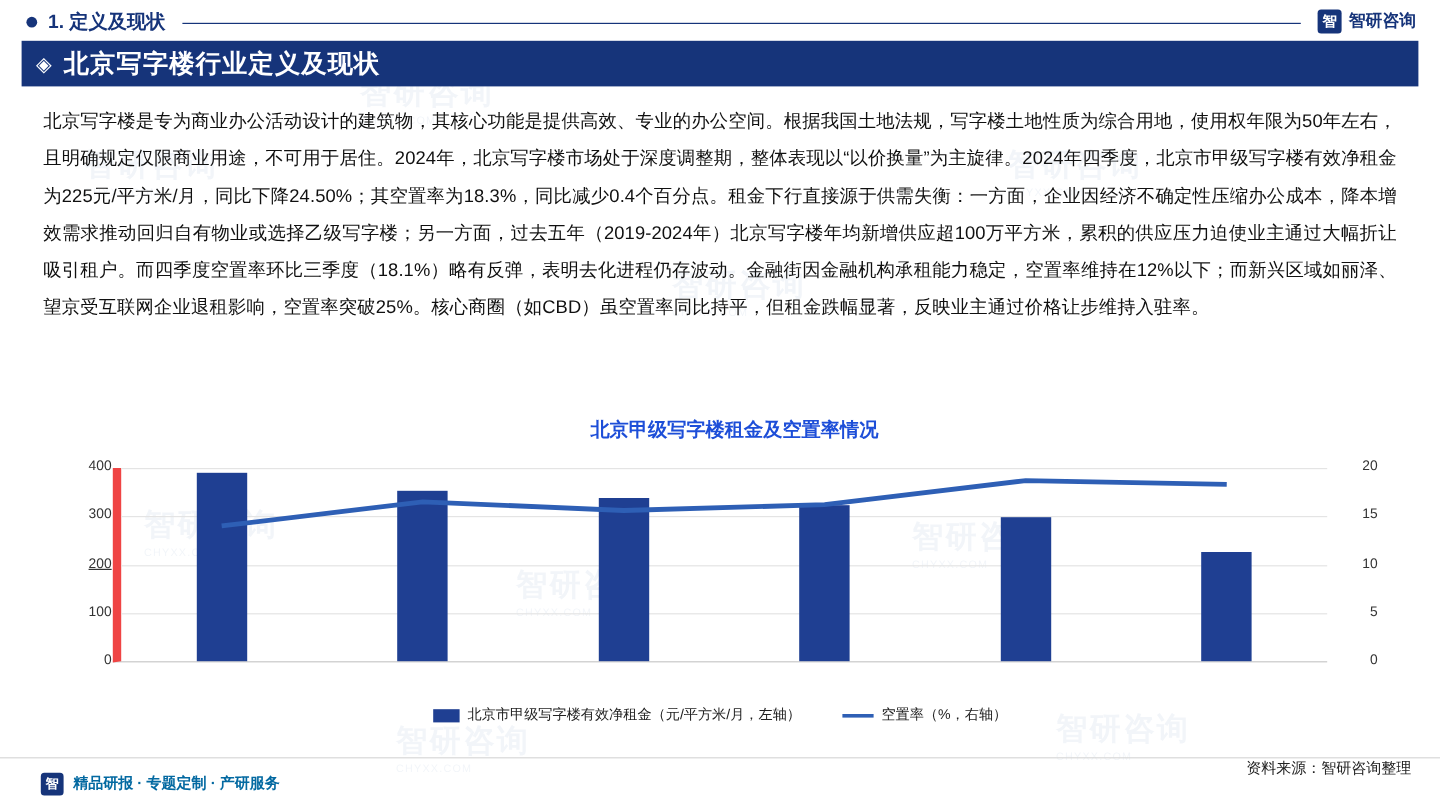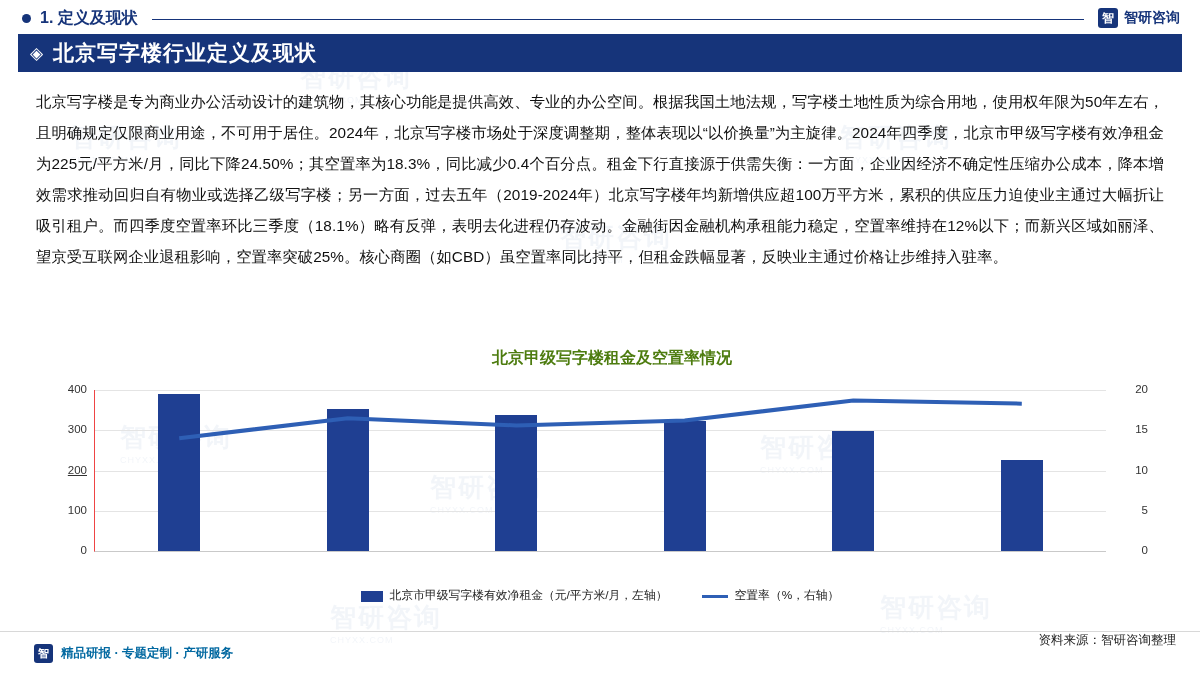--- a/index.html
+++ b/index.html
@@ -76,29 +76,29 @@
   .para {
     position: absolute; top: 86px; left: 36px; width: 1128px;
     font-size: 15.3px; line-height: 31px; color: #101010;
     text-align: justify;
     letter-spacing: 0.1px;
   }
 
   
   .chart-title {
     position: absolute; top: 348px; left: 0; width: 1200px;
-    text-align: center; font-size: 16px; font-weight: bold; color: #4d7c0f; padding-left: 24px;
+    text-align: center; font-size: 16px; font-weight: bold; color: #1d4ed8; padding-left: 24px;
   }
   .chart-area {
     position: absolute; top: 382px; left: 36px;
     width: 1128px; height: 200px;
   }
   .plot {
     position: absolute; left: 58px; right: 58px; top: 8px; bottom: 30px;
-    border-left: 1px solid #ef4444;
+    border-left: 7px solid #ef4444;
     border-bottom: 1px solid #c9c9c9;
   }
   .gridline {
     position: absolute; left: 0; right: 0; height: 1px; background: #e4e4e4;
   }
   .ylabel-left, .ylabel-right {
     position: absolute; font-size: 11.5px; color: #333; white-space: nowrap;
   }
   .ylabel-left { text-align: right; }
   .bars {

